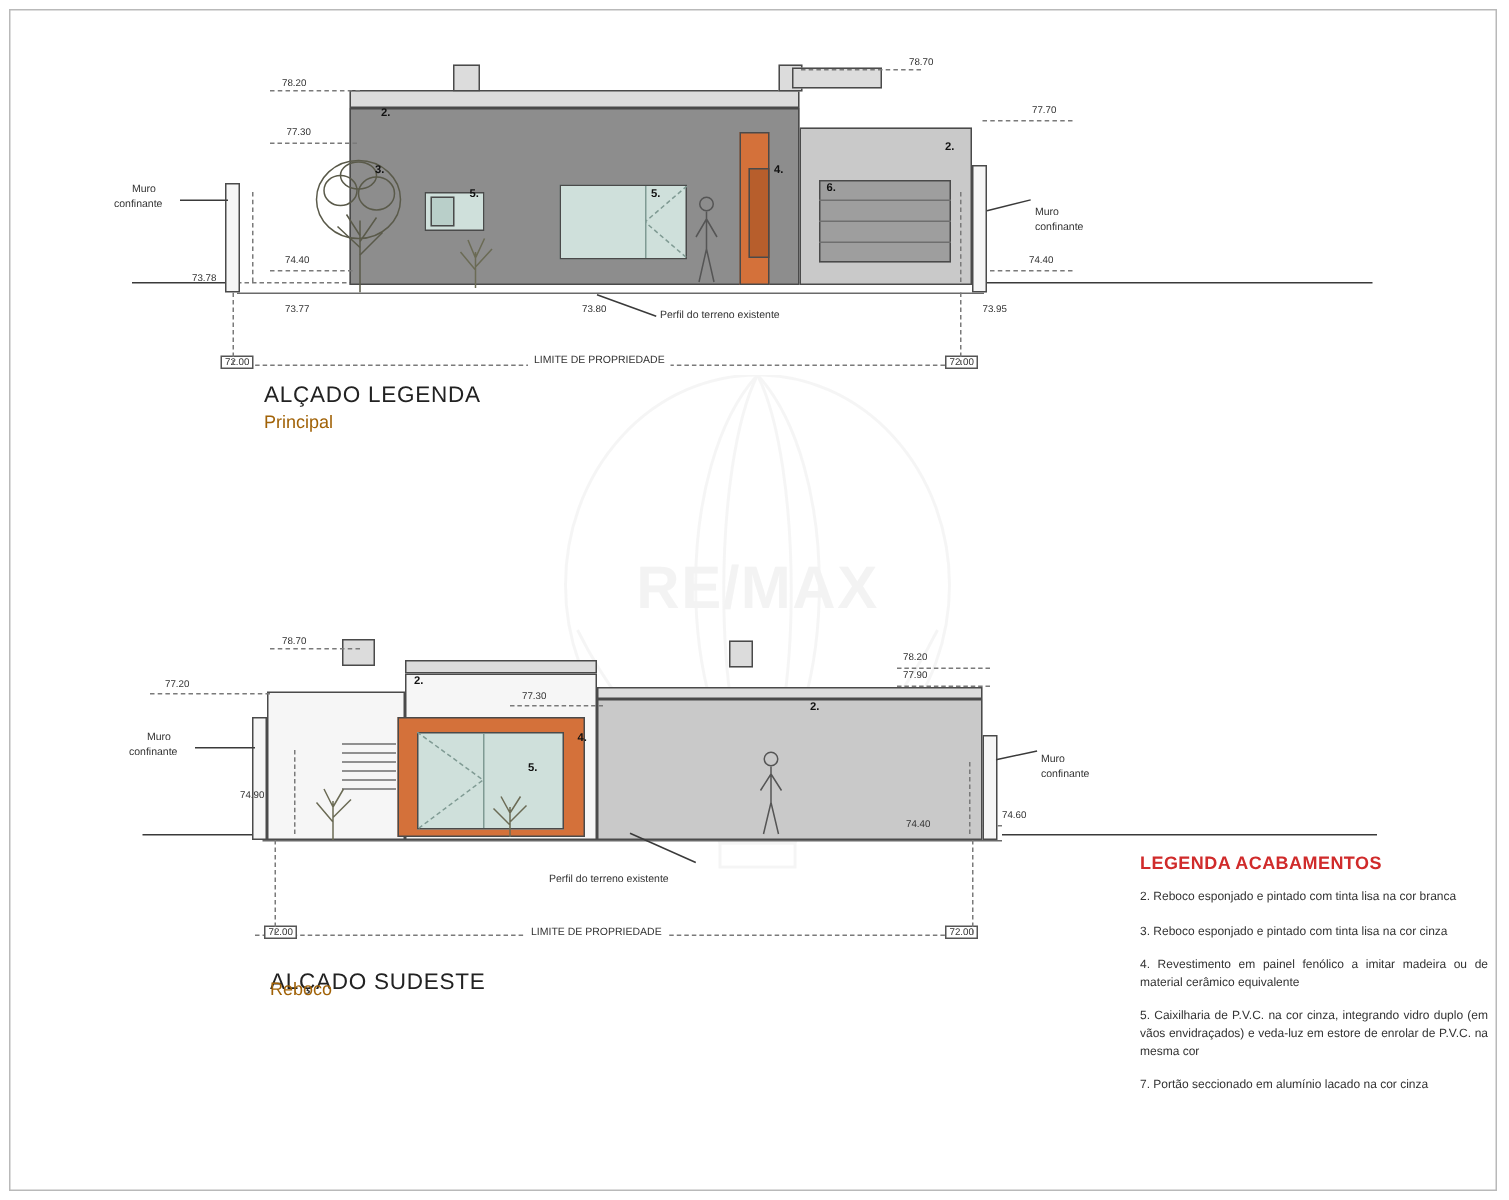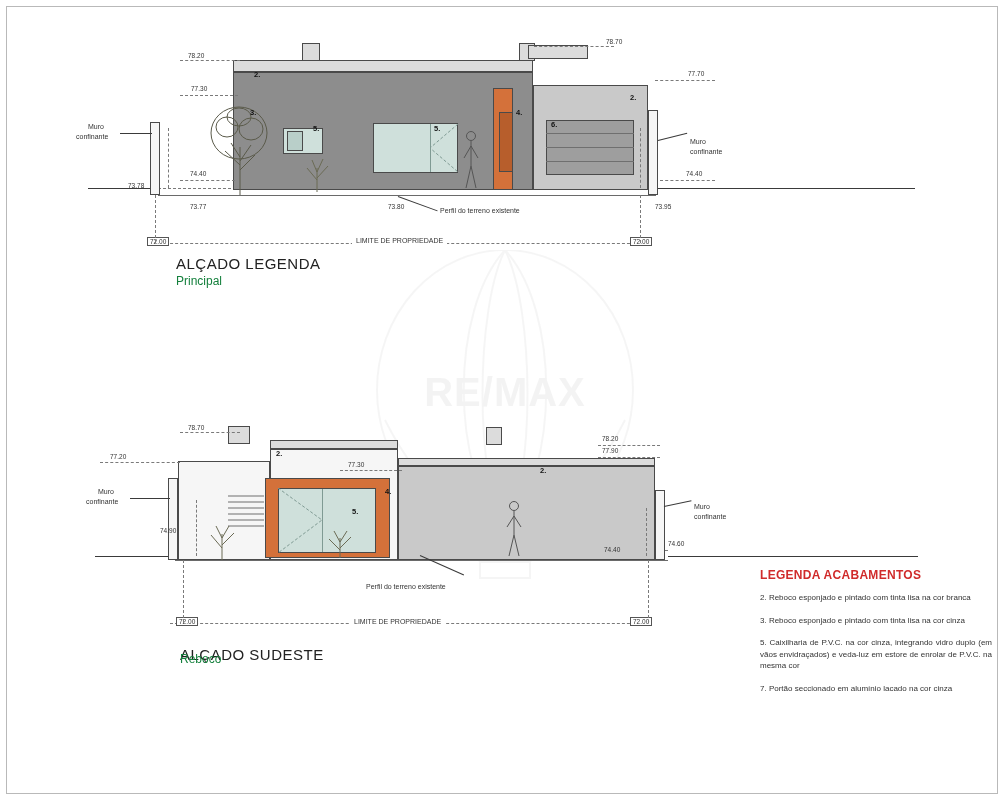--- a/index.html
+++ b/index.html
@@ -20,21 +20,21 @@
   .ln{position:absolute;background:#3a3a3a;}
   .hln{height:1px;}
   .vln{width:1px;}
   .dash{position:absolute;height:0;border-top:1px dashed #7a7a7a;}
   .dashv{position:absolute;width:0;border-left:1px dashed #7a7a7a;}
   .tx{position:absolute;font-size:7px;color:#333;white-space:nowrap;}
   .txn{position:absolute;font-size:6.5px;color:#333;white-space:nowrap;}
   .lvl{position:absolute;font-size:6.5px;color:#333;white-space:nowrap;border:1px solid #555;padding:0 2px;background:#fff;}
   .num{position:absolute;font-size:7.5px;color:#111;white-space:nowrap;font-weight:bold;}
   .title{position:absolute;font-size:15px;color:#222;letter-spacing:.5px;white-space:nowrap;}
-  .subtitle{position:absolute;font-size:12px;color:#15803d;white-space:nowrap;}
+  .subtitle{position:absolute;font-size:12px;color:#a16207;white-space:nowrap;}
 
   
   .mass{position:absolute;box-sizing:border-box;border:1px solid #4a4a4a;}
   .m-grey{background:#8d8d8d;}
   .m-lgrey{background:#c9c9c9;}
   .m-white{background:#f6f6f6;}
   .m-wood{background:#d4713a;}
   .m-glass{background:#cfe0db;}
   .m-dkglass{background:#b9cfc9;}
   .m-roof{background:#dcdcdc;}
@@ -267,16 +267,17 @@
   <div class="num" style="left:385px;top:487px;">4.</div>
   <div class="num" style="left:352px;top:507px;">5.</div>
 
   <div class="title" style="left:180px;top:646px;">ALÇADO SUDESTE</div>
   <div class="subtitle" style="left:180px;top:652px;">Reboco</div>
 
   <div class="legend">
     <h4>LEGENDA ACABAMENTOS</h4>
     <p>2. Reboco esponjado e pintado com tinta lisa na cor branca</p>
     <p>3. Reboco esponjado e pintado com tinta lisa na cor cinza</p>
+    <p>4. Revestimento em painel fenólico a imitar madeira ou de material cerâmico equivalente</p>
     <p>5. Caixilharia de P.V.C. na cor cinza, integrando vidro duplo (em vãos envidraçados) e veda-luz em estore de enrolar de P.V.C. na mesma cor</p>
     <p>7. Portão seccionado em alumínio lacado na cor cinza</p>
   </div>
 </div>
 
 </body></html>

